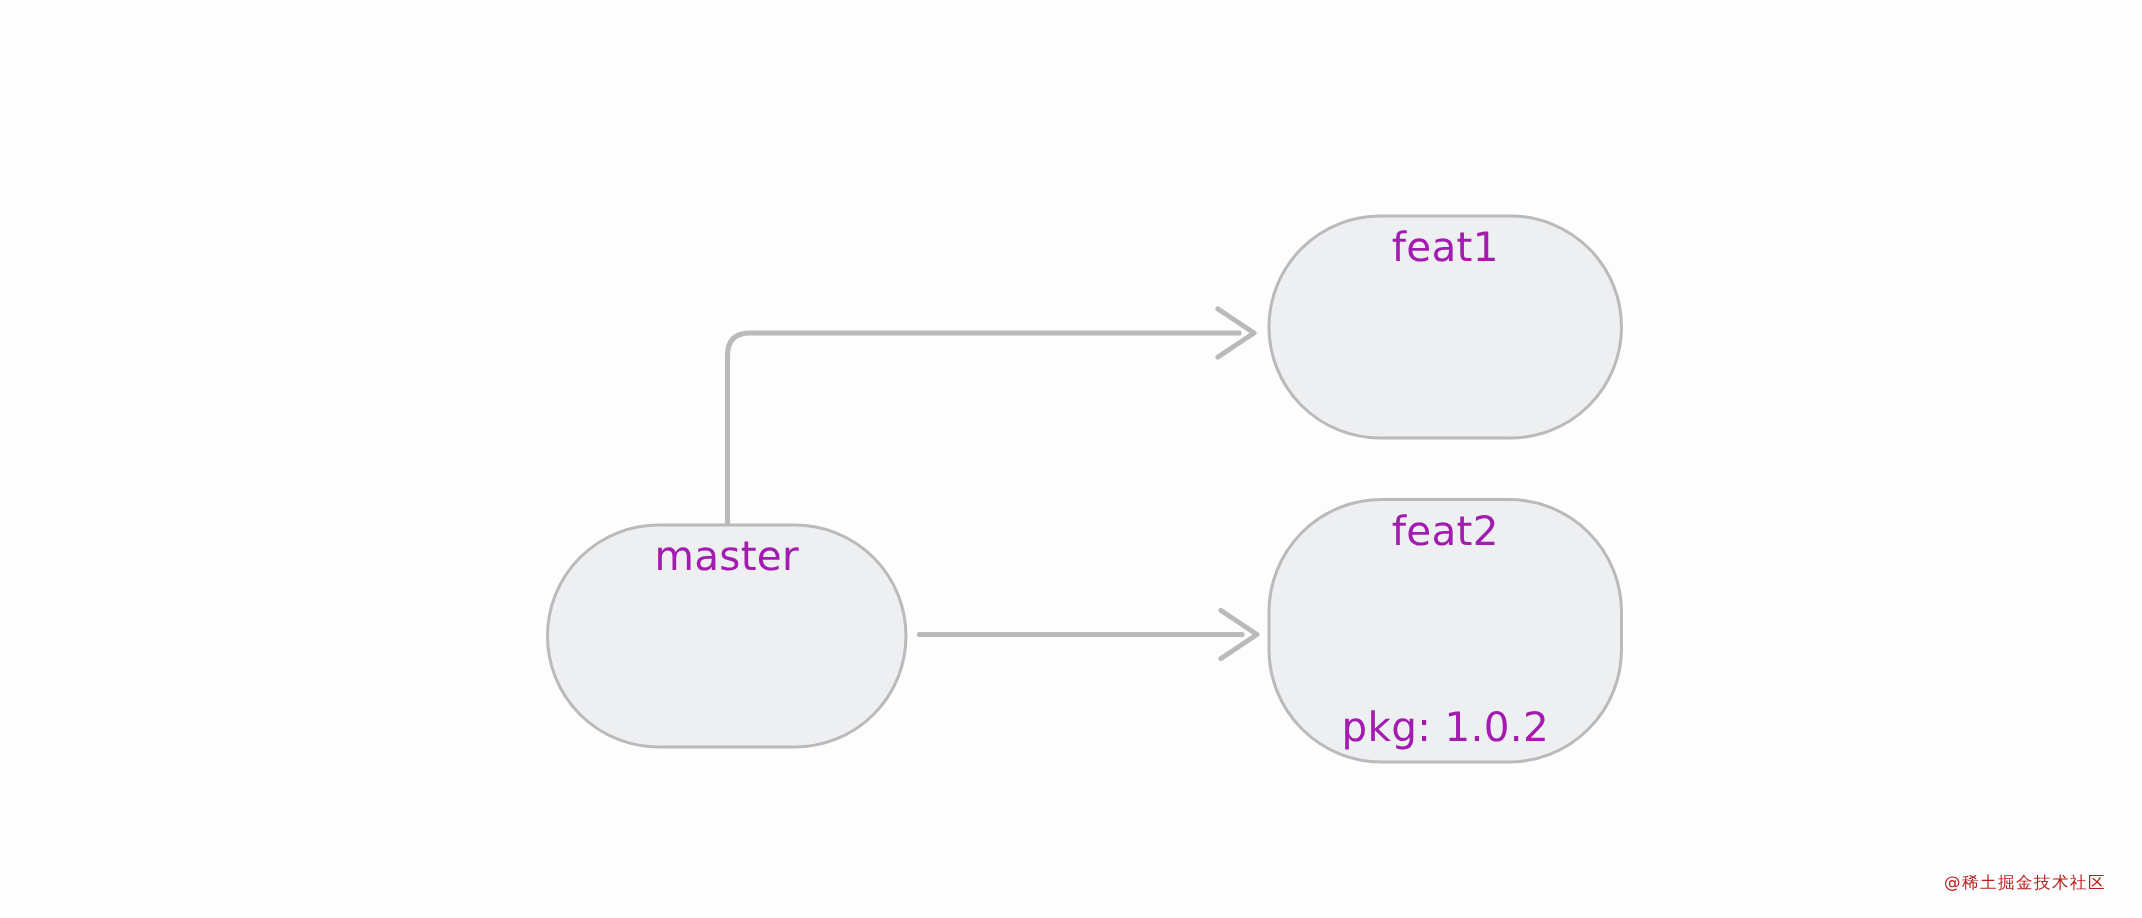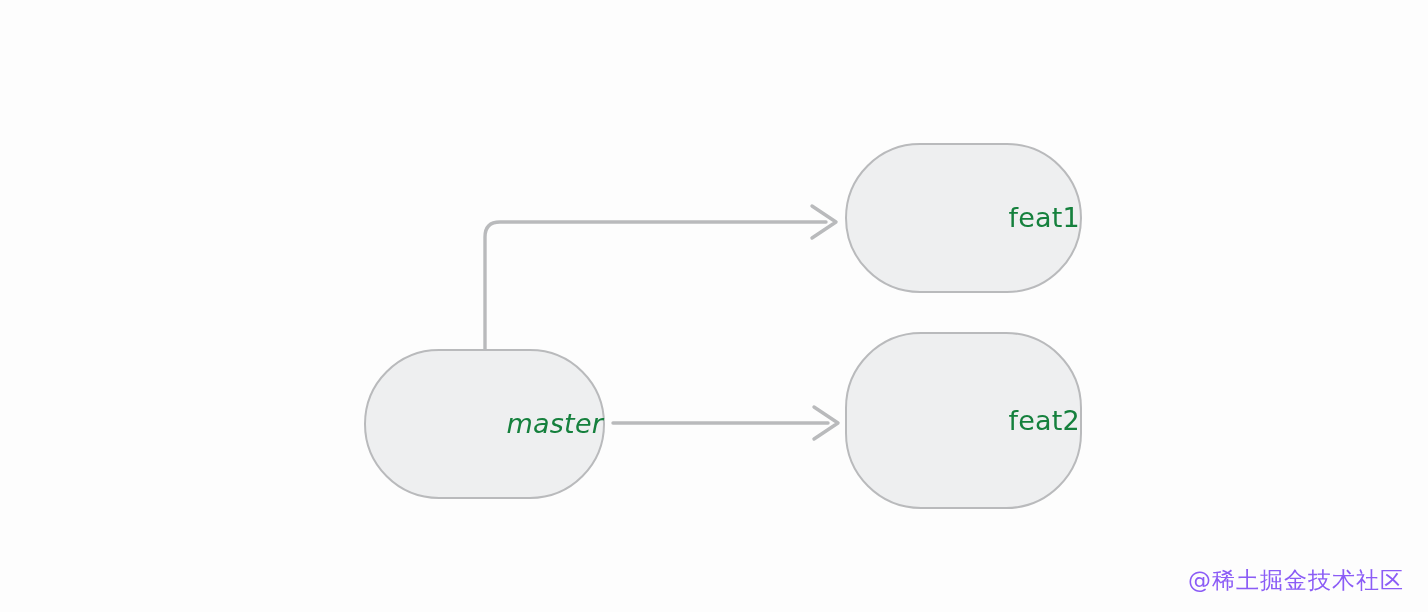--- a/index.html
+++ b/index.html
@@ -27,56 +27,56 @@
     height: 612px;
     pointer-events: none;
   }
   .node {
     position: absolute;
     box-sizing: border-box;
     background: #eeeff0;
     border: 2px solid #b9babc;
     border-radius: 76px;
     display: flex;
+    flex-direction: column;
     align-items: center;
-    justify-content: flex-end;
-    color: #15803d;
+    justify-content: space-between;
+    color: #a21caf;
   }
   .node-line {
     font-size: 27px;
     line-height: 42px;
     font-weight: 400;
     letter-spacing: 0.2px;
     white-space: nowrap;
   }
   #node-master {
     left: 364px;
     top: 349px;
     width: 241px;
     height: 150px;
-    font-style: italic;
   }
   #node-feat1 {
     left: 845px;
     top: 143px;
     width: 237px;
     height: 150px;
   }
   #node-feat2 {
     left: 845px;
     top: 332px;
     width: 237px;
     height: 177px;
   }
   #watermark {
     position: absolute;
     right: 24px;
     bottom: 16px;
-    font-size: 23px;
-    color: #8b5cf6;
+    font-size: 11px;
+    color: #b91c1c;
     letter-spacing: 1px;
     white-space: nowrap;
     user-select: none;
   }
 </style>
 </head>
 <body>
 
 <div id="canvas">
 
@@ -96,17 +96,18 @@
   <div class="node" id="node-master">
     <div class="node-line">master</div>
   </div>
 
   <div class="node" id="node-feat1">
     <div class="node-line">feat1</div>
   </div>
 
   <div class="node" id="node-feat2">
     <div class="node-line">feat2</div>
+    <div class="node-line">pkg: 1.0.2</div>
   </div>
 
   <div id="watermark">@稀土掘金技术社区</div>
 
 </div>
 
 </body></html>

